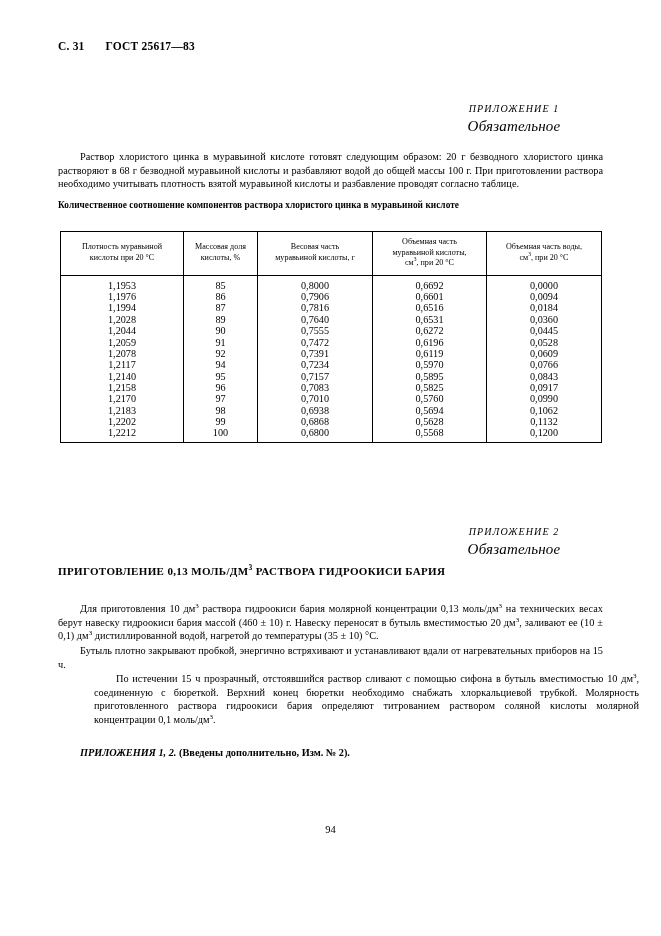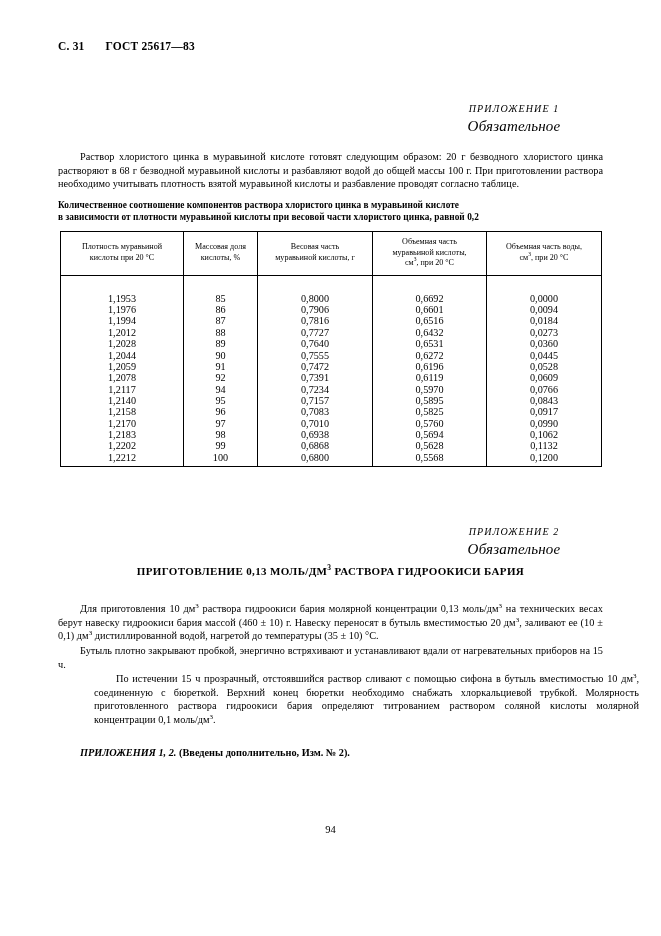--- a/index.html
+++ b/index.html
@@ -114,40 +114,40 @@
     height: 38px;
     box-sizing: border-box;
   }
   table.data-table tbody td {
     font-size: 10.2px;
     line-height: 11.35px;
     height: 11.35px;
     border-left: 1px solid #000;
     border-right: 1px solid #000;
   }
-  table.data-table tbody tr:first-child td { padding-top: 17px; }
+  table.data-table tbody tr:first-child td { padding-top: 4px; }
   table.data-table tbody tr:last-child td { padding-bottom: 3px; }
   table.data-table tbody tr:last-child { border-bottom: 1.6px solid #000; }
   table.data-table tbody td.last-row { border-bottom: 1.6px solid #000; }
 
   col.c1 { width: 123px; }
   col.c2 { width: 74px; }
   col.c3 { width: 115px; }
   col.c4 { width: 114px; }
   col.c5 { width: 115px; }
 
   sup { font-size: 0.68em; vertical-align: super; line-height: 0; }
 
   
   .section-heading {
     position: absolute;
     left: 58px;
     width: 545px;
     top: 556px;
-    text-align: center;
+    text-align: left;
     font-size: 11px;
     font-weight: bold;
     letter-spacing: 0.35px;
   }
 
   #p1 { top: 592px; }
   #p2 { top: 634px; }
   #p3 { top: 662px; margin-left: 36px; }
 
   .final-note {
@@ -185,21 +185,20 @@
 
   <div class="appendix-caption" id="appendix1-caption">
     <span class="app-title">ПРИЛОЖЕНИЕ 1</span>
     <span class="app-sub">Обязательное</span>
   </div>
 
   <p class="para" id="intro-para">Раствор хлористого цинка в муравьиной кислоте готовят следующим образом: 20 г безводного хлористого цинка растворяют в 68 г безводной муравьиной кислоты и разбавляют водой до общей массы 100 г. При приготовлении раствора необходимо учитывать плотность взятой муравьиной кислоты и разбавление проводят согласно таблице.</p>
 
   <div class="table-title">
     <span>Количественное соотношение компонентов раствора хлористого цинка в муравьиной кислоте</span><br>
-    <span>в зависимости от плотности муравьиной кислоты при весовой части хлористого цинка, равной 0,2</span>
   </div>
 
   <div class="data-table-wrap">
     <table class="data-table">
       <colgroup>
         <col class="c1">
           <col class="c2">
           <col class="c3">
           <col class="c4">
           <col class="c5">
@@ -229,27 +228,20 @@
             <td>0,0094</td>
           </tr>
           <tr>
             <td>1,1994</td>
             <td>87</td>
             <td>0,7816</td>
             <td>0,6516</td>
             <td>0,0184</td>
           </tr>
           <tr>
-            <td>1,2012</td>
-            <td>88</td>
-            <td>0,7727</td>
-            <td>0,6432</td>
-            <td>0,0273</td>
-          </tr>
-          <tr>
             <td>1,2028</td>
             <td>89</td>
             <td>0,7640</td>
             <td>0,6531</td>
             <td>0,0360</td>
           </tr>
           <tr>
             <td>1,2044</td>
             <td>90</td>
             <td>0,7555</td>

